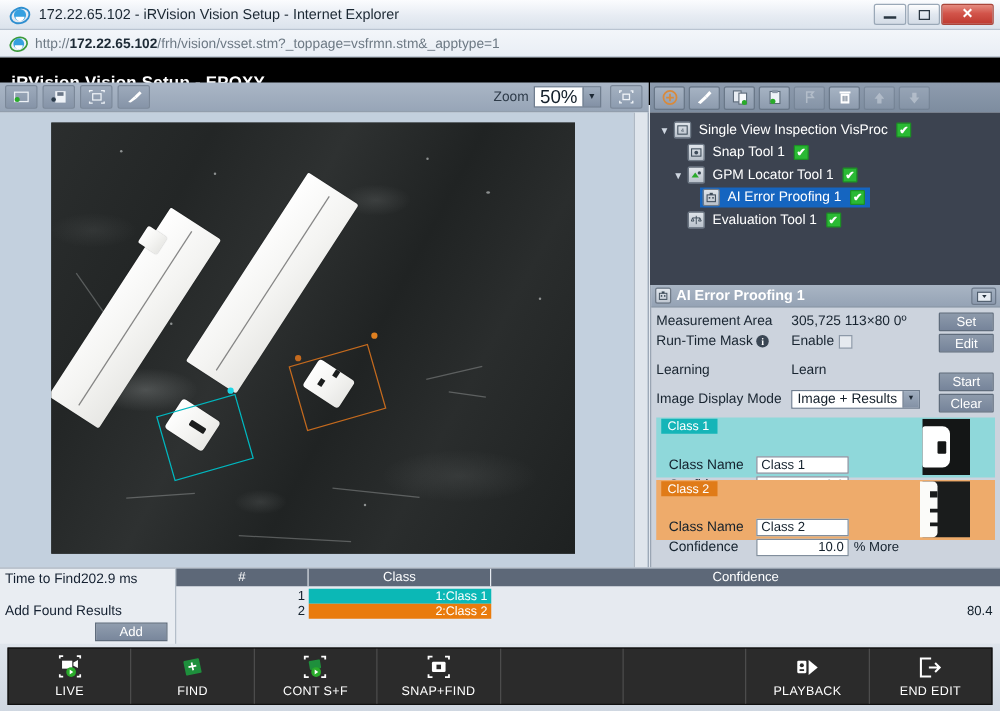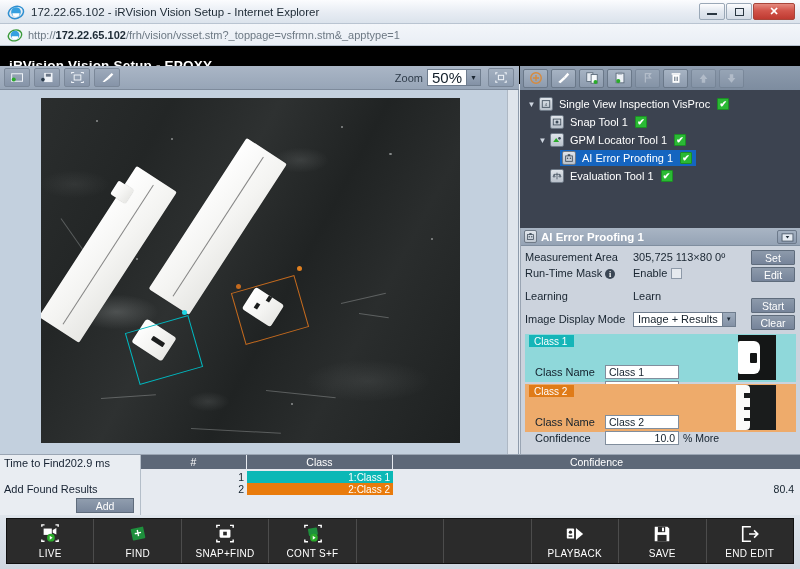--- a/index.html
+++ b/index.html
@@ -752,37 +752,37 @@
             <path d="M12 6.5v7M8.5 10h7" stroke="#ffffff" stroke-width="1.5" transform="rotate(-12 12 10.5)"></path>
           </svg>
         </span>
         <span class="bb-label">FIND</span>
       </div>
 
       <div class="bb-cell">
         <span class="bb-icon">
           <svg width="22" height="20" viewBox="0 0 24 22">
             <path d="M3 4V1.5h3.5M21 4V1.5h-3.5M3 17v2.5h3.5M21 17v2.5h-3.5" stroke="#ffffff" stroke-width="1.6" fill="none"></path>
-            <rect x="6" y="6" width="12" height="9" rx="1.2" fill="#ffffff"></rect>
-            <rect x="10" y="8.5" width="4" height="4" fill="#2b2b2b"></rect>
+            <rect x="7" y="4.5" width="10" height="8" rx="1" fill="#1e8f3c" transform="rotate(-10 12 9)"></rect>
+            <circle cx="13" cy="15" r="4.3" fill="#2aab2a"></circle>
+            <path d="M11.7 12.8l3.2 2.2-3.2 2.2z" fill="#ffffff"></path>
           </svg>
         </span>
-        <span class="bb-label">SNAP+FIND</span>
+        <span class="bb-label">CONT S+F</span>
       </div>
 
       <div class="bb-cell">
         <span class="bb-icon">
           <svg width="22" height="20" viewBox="0 0 24 22">
             <path d="M3 4V1.5h3.5M21 4V1.5h-3.5M3 17v2.5h3.5M21 17v2.5h-3.5" stroke="#ffffff" stroke-width="1.6" fill="none"></path>
-            <rect x="7" y="4.5" width="10" height="8" rx="1" fill="#1e8f3c" transform="rotate(-10 12 9)"></rect>
-            <circle cx="13" cy="15" r="4.3" fill="#2aab2a"></circle>
-            <path d="M11.7 12.8l3.2 2.2-3.2 2.2z" fill="#ffffff"></path>
+            <rect x="6" y="6" width="12" height="9" rx="1.2" fill="#ffffff"></rect>
+            <rect x="10" y="8.5" width="4" height="4" fill="#2b2b2b"></rect>
           </svg>
         </span>
-        <span class="bb-label">CONT S+F</span>
+        <span class="bb-label">SNAP+FIND</span>
       </div>
 
       <div class="bb-cell">
         <span class="bb-label"></span>
       </div>
 
       <div class="bb-cell">
         <span class="bb-label"></span>
       </div>
 
@@ -791,31 +791,20 @@
           <svg width="24" height="20" viewBox="0 0 26 22">
             <rect x="4" y="5" width="8" height="11" rx="1" fill="#ffffff"></rect>
             <circle cx="8" cy="9" r="1.8" fill="#2b2b2b"></circle>
             <rect x="6" y="12.5" width="4" height="1.6" fill="#2b2b2b"></rect>
             <path d="M14 4.5l8 6.5-8 6.5z" fill="#ffffff"></path>
           </svg>
         </span>
         <span class="bb-label">PLAYBACK</span>
       </div>
 
-      <div class="bb-cell">
-        <span class="bb-icon">
-          <svg width="20" height="20" viewBox="0 0 22 22">
-            <path d="M3 3h14l2 2v14H3z" fill="#ffffff"></path>
-            <rect x="6.5" y="3" width="8" height="6" fill="#2b2b2b"></rect>
-            <rect x="11" y="4" width="2.2" height="4" fill="#ffffff"></rect>
-            <rect x="6" y="12" width="10" height="7" fill="#2b2b2b"></rect>
-          </svg>
-        </span>
-        <span class="bb-label">SAVE</span>
-      </div>
 
       <div class="bb-cell">
         <span class="bb-icon">
           <svg width="22" height="20" viewBox="0 0 24 22">
             <path d="M13 3H4v16h9" stroke="#ffffff" stroke-width="1.8" fill="none"></path>
             <path d="M11 11h9M16.5 7l4 4-4 4" stroke="#ffffff" stroke-width="1.8" fill="none"></path>
           </svg>
         </span>
         <span class="bb-label">END EDIT</span>
       </div>

